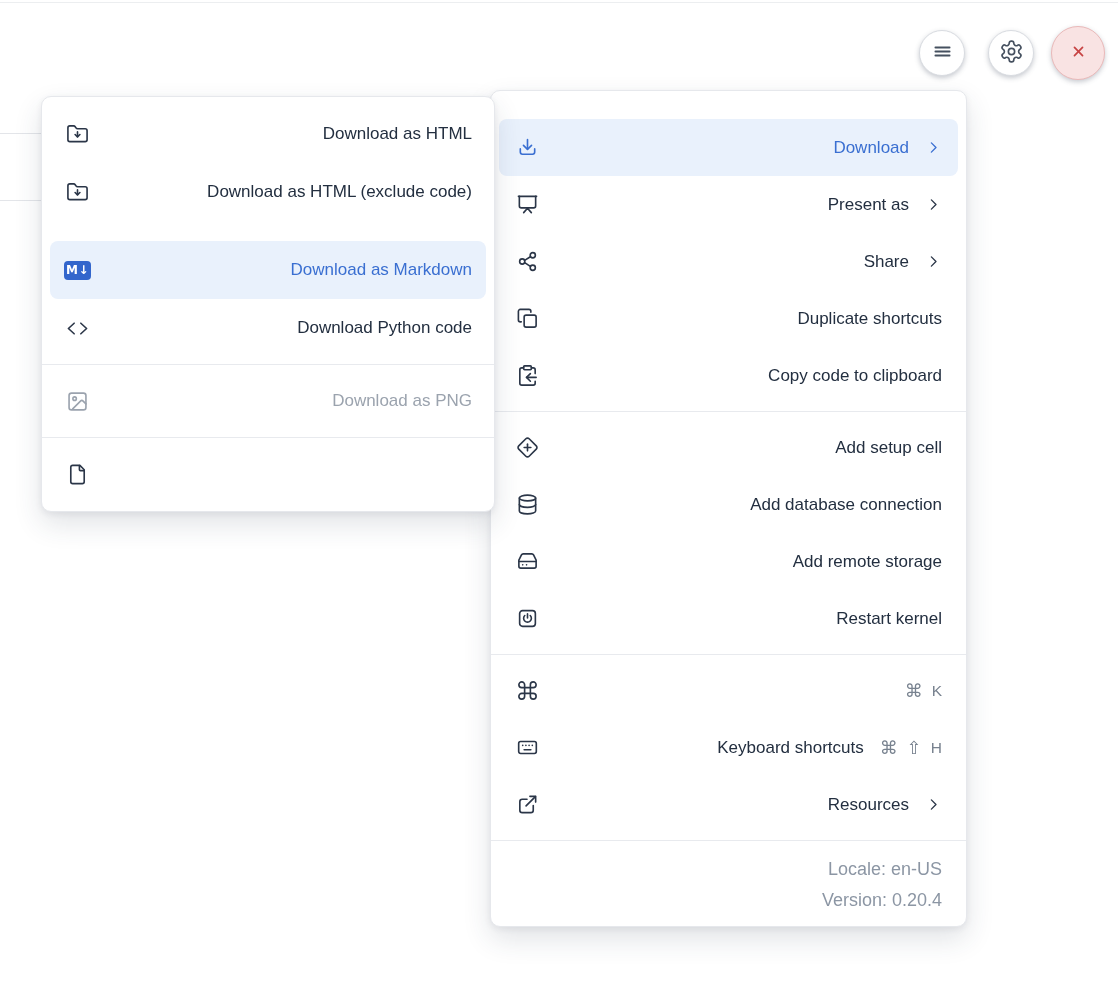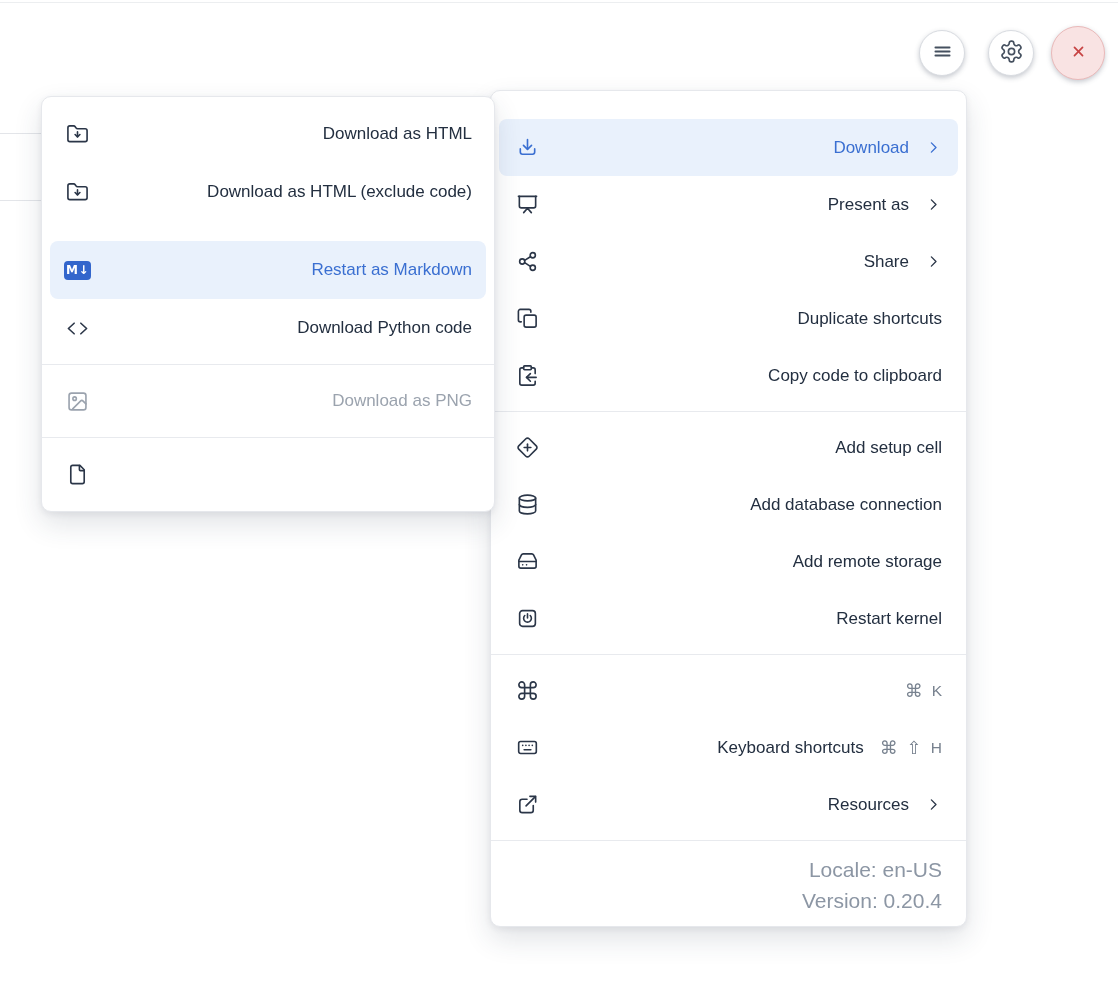--- a/index.html
+++ b/index.html
@@ -75,21 +75,21 @@
 
   .chevron { display:flex; }
   .chevron svg { width:17px; height:17px; stroke:#2b3648; }
   .active .chevron svg { stroke:var(--accent); }
 
   .key { color:var(--muted); font-size:15.5px; }
   .key.sym { font-size:18px; font-family:"DejaVu Sans", sans-serif; }
 
   .divider { height:1px; background:#e8eaee; margin:7px -8px; }
 
-  .menu-footer { padding:6px 16px 2px; color:#8c96a4; font-size:21px; line-height:31px; }
+  .menu-footer { padding:6px 16px 2px; color:#8c96a4; font-size:18px; line-height:31px; }
 
   .md-badge {
     width:29px; height:19px; border-radius:4px;
     background:#3366cc; color:#fff;
     font-size:12px; font-weight:bold; letter-spacing:.5px;
     display:flex; align-items:center; justify-content:center;
     font-family:"DejaVu Sans", sans-serif;
   }
 </style>
 </head>
@@ -307,21 +307,21 @@
           <path d="M12 9.3v5"></path>
           <path d="m9.5 12 2.5 2.5L14.5 12"></path>
         </svg>
       </span>
       <span class="mi-label">Download as HTML (exclude code)</span>
     </div>
     <div class="menu-item active">
       <span class="mi-icon">
         <span class="md-badge">M↓</span>
       </span>
-      <span class="mi-label">Restart as Markdown</span>
+      <span class="mi-label">Download as Markdown</span>
     </div>
     <div class="menu-item">
       <span class="mi-icon">
         <svg viewBox="0 0 24 24" fill="none" stroke="currentColor" stroke-width="1.7" stroke-linecap="round" stroke-linejoin="round">
           <path d="m15.5 17.5 6-5.5-6-5.5"></path>
           <path d="m8.5 6.5-6 5.5 6 5.5"></path>
         </svg>
       </span>
       <span class="mi-label">Download Python code</span>
     </div>

